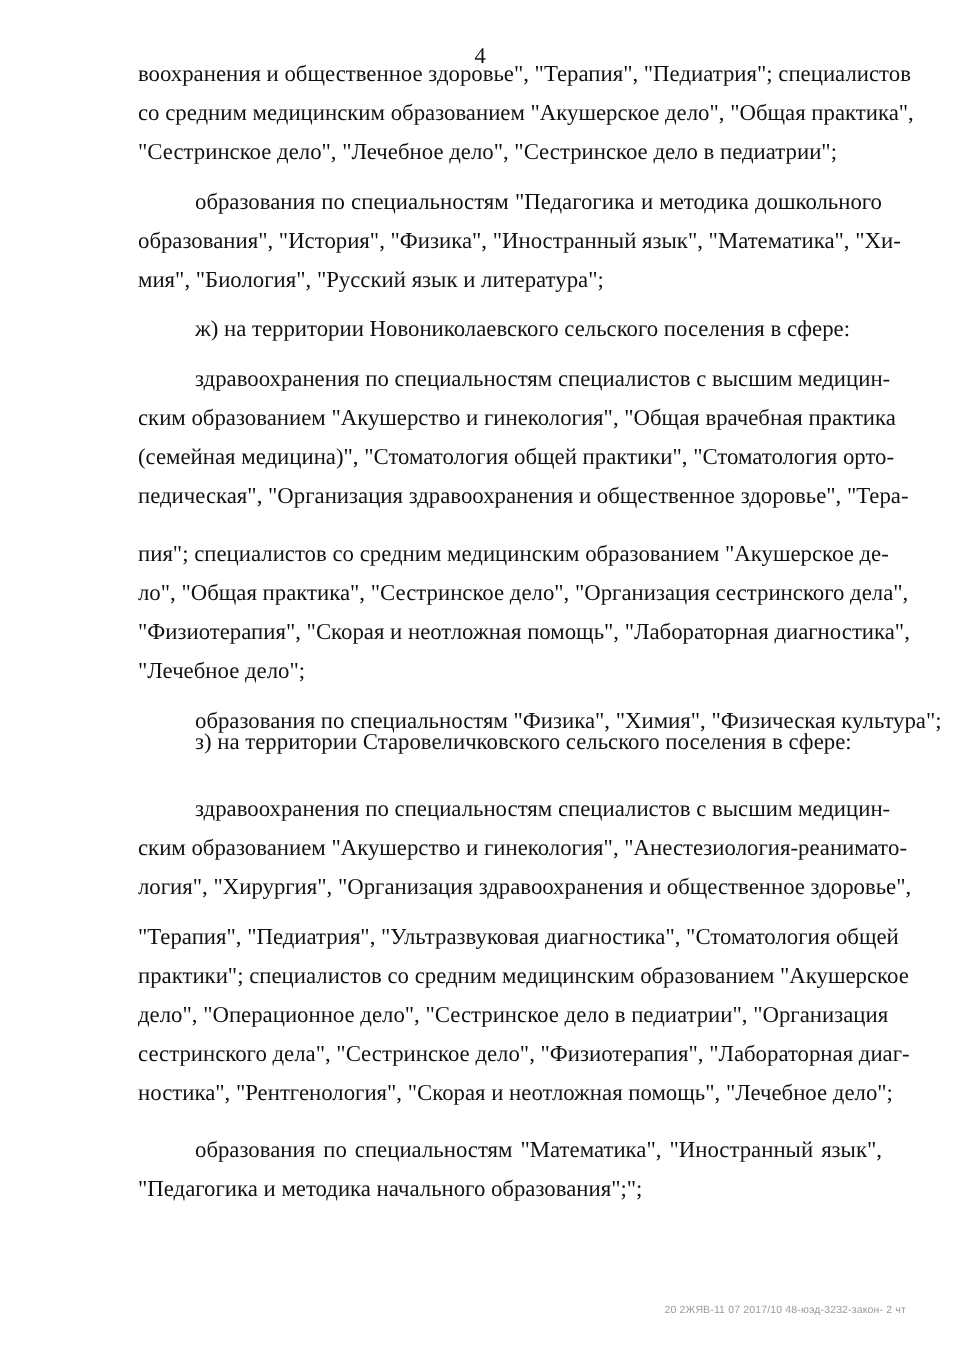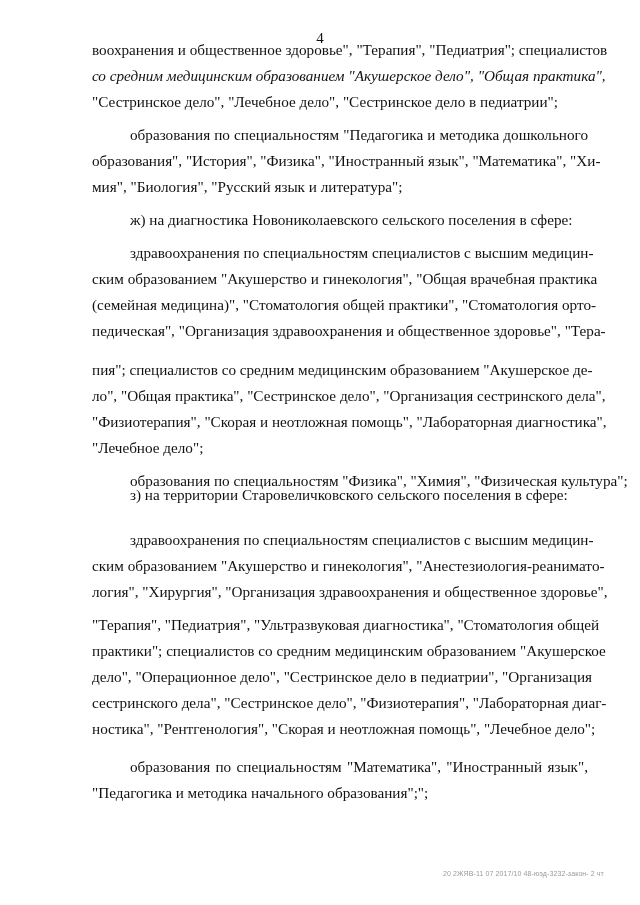--- a/index.html
+++ b/index.html
@@ -23,26 +23,26 @@
     white-space: nowrap; letter-spacing: 0.1px;
   }
 </style>
 </head>
 <body>
 
 <div class="page">
   <div class="pnum">4</div>
   <div id="lines">
       <div class="line" style="top: 41px;">воохранения и общественное здоровье", "Терапия", "Педиатрия"; специалистов</div>
-      <div class="line" style="top: 67px; font-style: italic;">со средним медицинским образованием "Акушерское дело", "Общая практика",</div>
+      <div class="line" style="top: 67px;">со средним медицинским образованием "Акушерское дело", "Общая практика",</div>
       <div class="line last" style="top: 93px;">"Сестринское дело", "Лечебное дело", "Сестринское дело в педиатрии";</div>
       <div class="line indent" style="top: 126px;">образования по специальностям "Педагогика и методика дошкольного</div>
       <div class="line" style="top: 152px;">образования", "История", "Физика", "Иностранный язык", "Математика", "Хи-</div>
       <div class="line last" style="top: 178px;">мия", "Биология", "Русский язык и литература";</div>
-      <div class="line indent last" style="top: 211px;">ж)  на диагностика Новониколаевского сельского поселения в сфере:</div>
+      <div class="line indent last" style="top: 211px;">ж)  на территории Новониколаевского сельского поселения в сфере:</div>
       <div class="line indent" style="top: 244px;">здравоохранения по специальностям специалистов с высшим медицин-</div>
       <div class="line" style="top: 270px;">ским образованием "Акушерство и гинекология", "Общая врачебная практика</div>
       <div class="line" style="top: 296px;">(семейная медицина)", "Стоматология общей практики", "Стоматология орто-</div>
       <div class="line" style="top: 322px;">педическая", "Организация здравоохранения и общественное здоровье", "Тера-</div>
       <div class="line" style="top: 361px;">пия"; специалистов со средним медицинским образованием "Акушерское де-</div>
       <div class="line" style="top: 387px;">ло", "Общая практика", "Сестринское дело", "Организация сестринского дела",</div>
       <div class="line" style="top: 413px;">"Физиотерапия", "Скорая и неотложная помощь", "Лабораторная диагностика",</div>
       <div class="line last" style="top: 439px;">"Лечебное дело";</div>
       <div class="line indent" style="top: 472px;">образования по специальностям "Физика", "Химия", "Физическая культура";</div>
       <div class="line indent last" style="top: 486px;">з) на территории Старовеличковского сельского поселения в сфере:</div>

